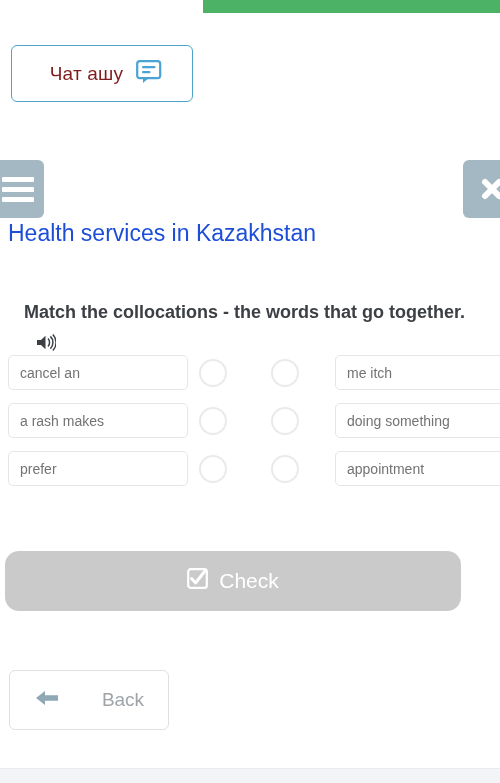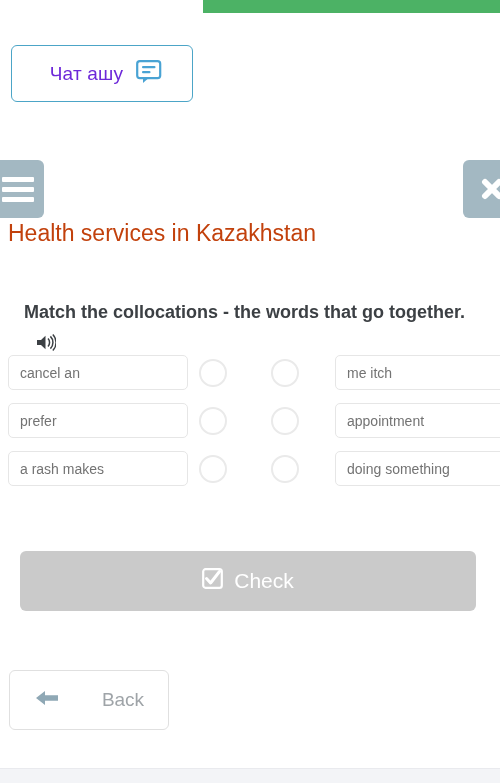--- a/index.html
+++ b/index.html
@@ -40,21 +40,21 @@
     border-radius: 6px;
     background: #ffffff;
     display: flex;
     align-items: center;
     justify-content: center;
     gap: 13px;
     cursor: pointer;
   }
   .chat-btn-label {
     font-size: 19px;
-    color: #6d28d9;
+    color: #7f1d1d;
     letter-spacing: .2px;
     margin-left: 8px;
   }
   .chat-bubble-icon { display: block; }
 
   
   .hamburger-btn {
     position: absolute;
     left: -14px;
     top: 160px;
@@ -90,21 +90,21 @@
     justify-content: center;
     cursor: pointer;
   }
 
   
   .lesson-title {
     position: absolute;
     left: 8px;
     top: 220px;
     font-size: 23px;
-    color: #c2410c;
+    color: #1d4ed8;
     white-space: nowrap;
   }
 
   
   .prompt {
     position: absolute;
     left: 24px;
     top: 297px;
     width: 470px;
     font-size: 18px;
@@ -158,27 +158,27 @@
     border-radius: 50%;
     background: #ffffff;
     cursor: pointer;
   }
   .dot-left  { left: 199px; }
   .dot-right { left: 271px; }
 
   
   .check-btn {
     position: absolute;
-    left: 20px;
+    left: 5px;
     top: 551px;
     width: 456px;
     height: 60px;
     background: #cacaca;
     border: none;
-    border-radius: 6px;
+    border-radius: 14px;
     color: #ffffff;
     font-size: 21px;
     font-family: "Liberation Sans", sans-serif;
     display: flex;
     align-items: center;
     justify-content: center;
     gap: 11px;
     cursor: default;
   }
 
@@ -259,31 +259,31 @@
   <div class="match-area">
 
     <div class="match-row">
       <div class="term-box term-left">cancel an</div>
       <div class="dot dot-left"></div>
       <div class="dot dot-right"></div>
       <div class="term-box term-right">me itch</div>
     </div>
 
     <div class="match-row">
+      <div class="term-box term-left">a rash makes</div>
+      <div class="dot dot-left"></div>
+      <div class="dot dot-right"></div>
+      <div class="term-box term-right">doing something</div>
+    </div>
+
+    <div class="match-row">
       <div class="term-box term-left">prefer</div>
       <div class="dot dot-left"></div>
       <div class="dot dot-right"></div>
       <div class="term-box term-right">appointment</div>
-    </div>
-
-    <div class="match-row">
-      <div class="term-box term-left">a rash makes</div>
-      <div class="dot dot-left"></div>
-      <div class="dot dot-right"></div>
-      <div class="term-box term-right">doing something</div>
     </div>
 
   </div>
 
   <button class="check-btn">
     <span>
       <svg width="21" height="21" viewBox="0 0 21 21">
         <rect x="1.2" y="1.2" width="18.6" height="18.6" rx="2.4" fill="none" stroke="#ffffff" stroke-width="2.2"></rect>
         <path d="M4.5 10.5 L8.6 15 L17.5 3.5" fill="none" stroke="#ffffff" stroke-width="3" stroke-linecap="round" stroke-linejoin="round"></path>
       </svg>

